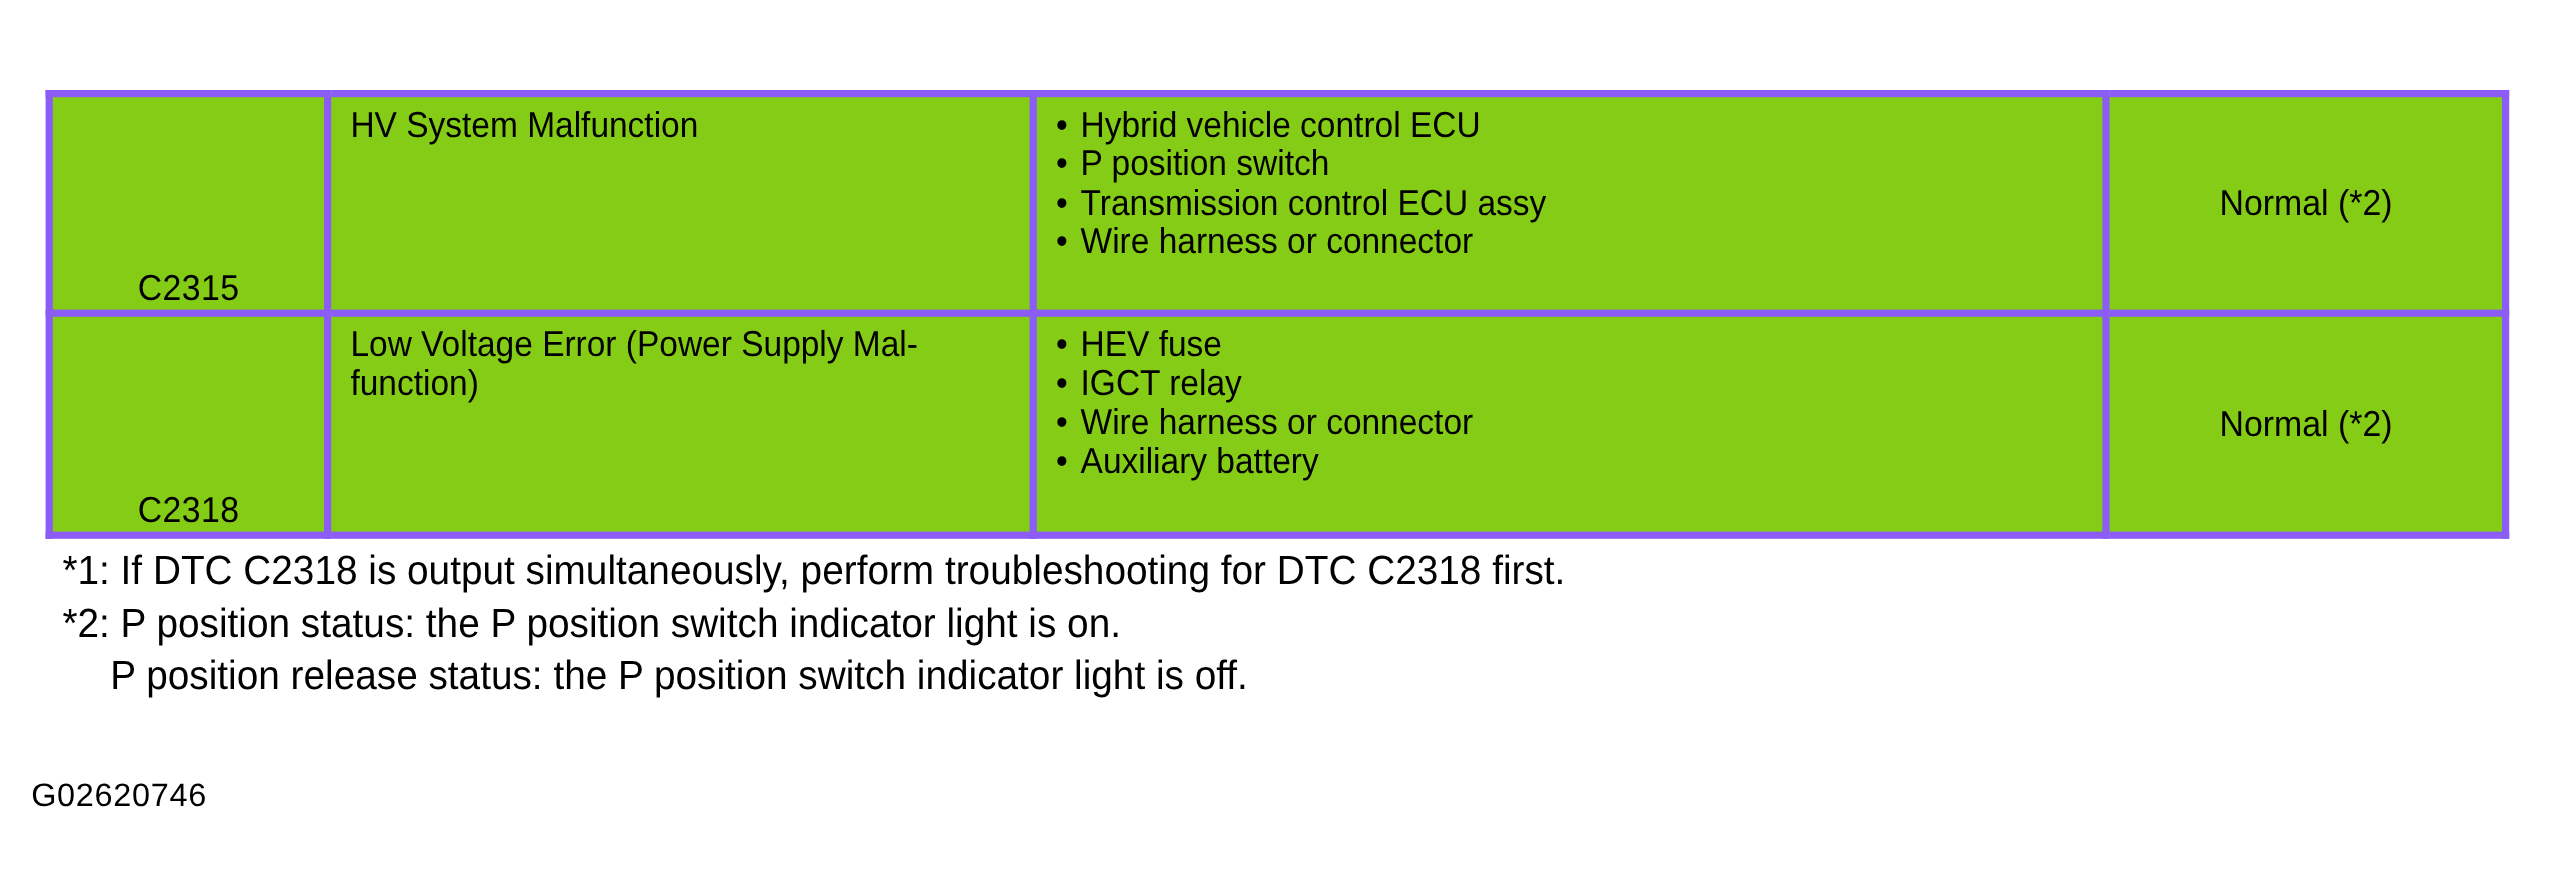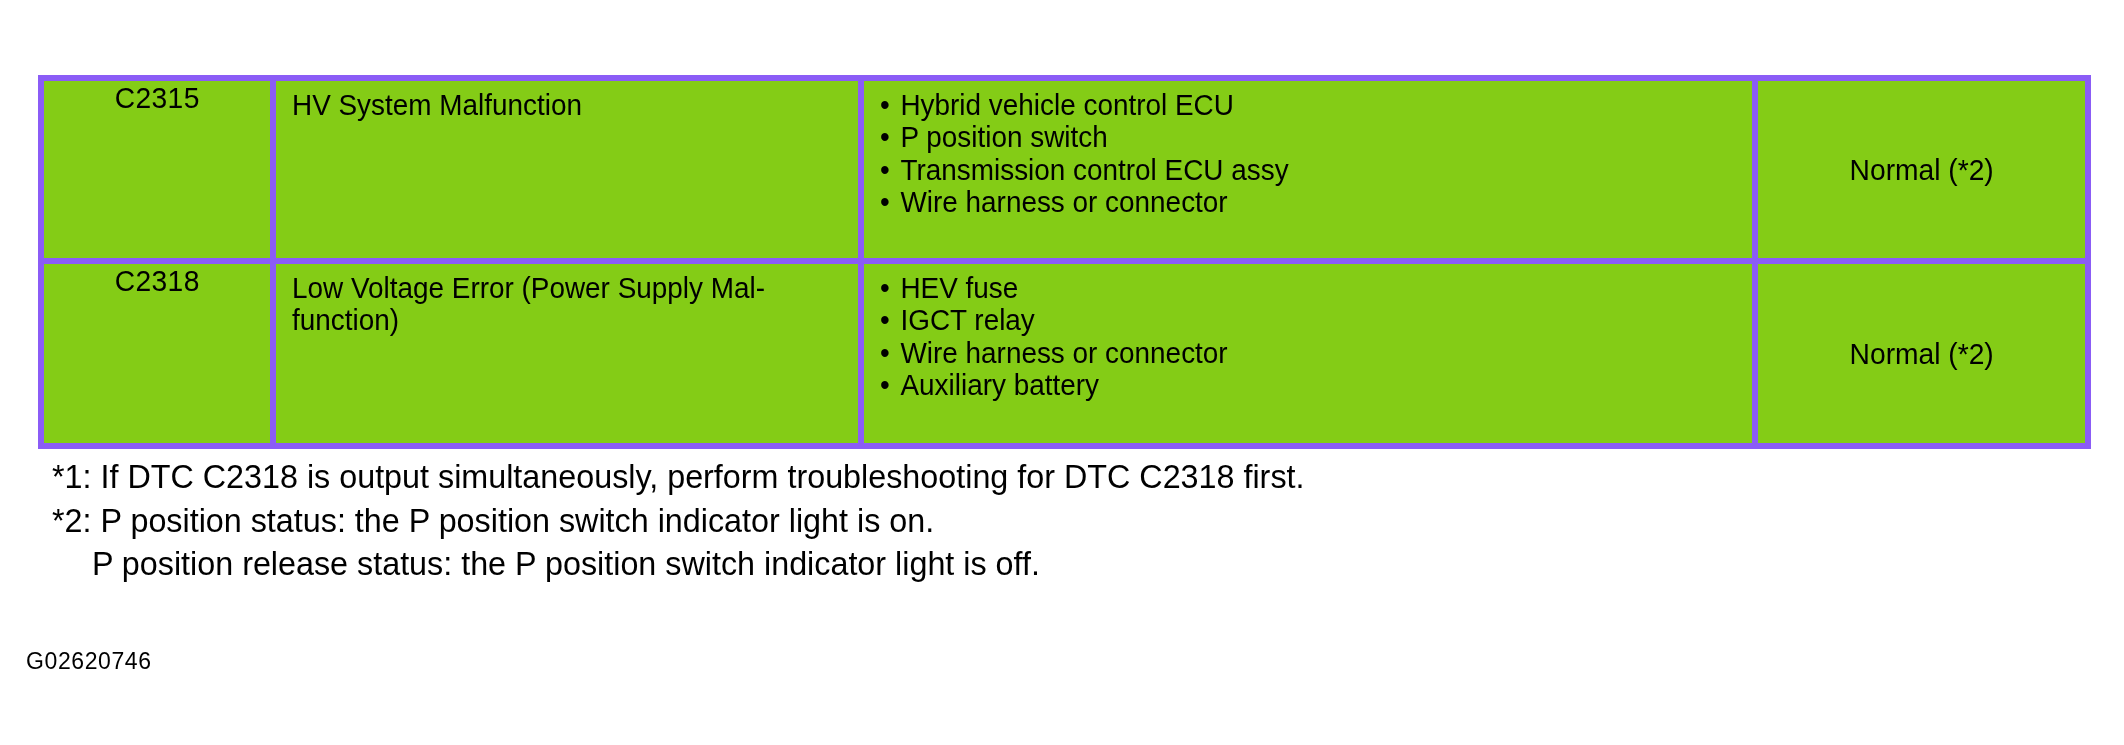--- a/index.html
+++ b/index.html
@@ -48,21 +48,21 @@
   .col-status  { width: 333px; }
 
   .cell-pad {
     padding: 8px 14px 8px 16px;
     box-sizing: border-box;
     height: 100%;
   }
 
   .code-cell {
     display: flex;
-    align-items: flex-start;
+    align-items: flex-end;
     justify-content: center;
     height: 100%;
     box-sizing: border-box;
   }
   .code-text {
     font-size: 30px;
     letter-spacing: 0.4px;
     transform: scaleX(0.94);
     white-space: nowrap;
   }
@@ -129,21 +129,21 @@
   }
   .footnote-line.indent {
     padding-left: 42px;
   }
 
   
   .figure-id {
     position: absolute;
     left: 26px;
     top: 648px;
-    font-size: 23px;
+    font-size: 27px;
     letter-spacing: 0.6px;
     white-space: nowrap;
   }
 </style>
 </head>
 <body>
 
 <div id="page">
 
   <table class="dtc-table">

